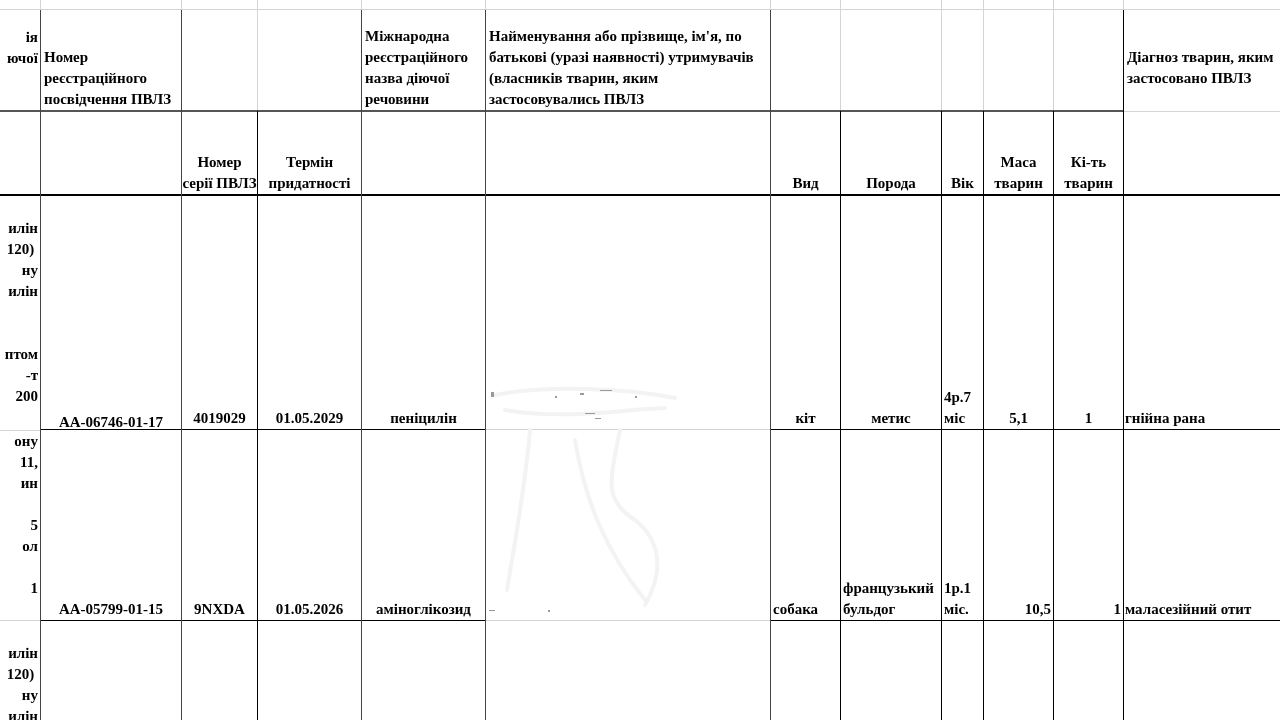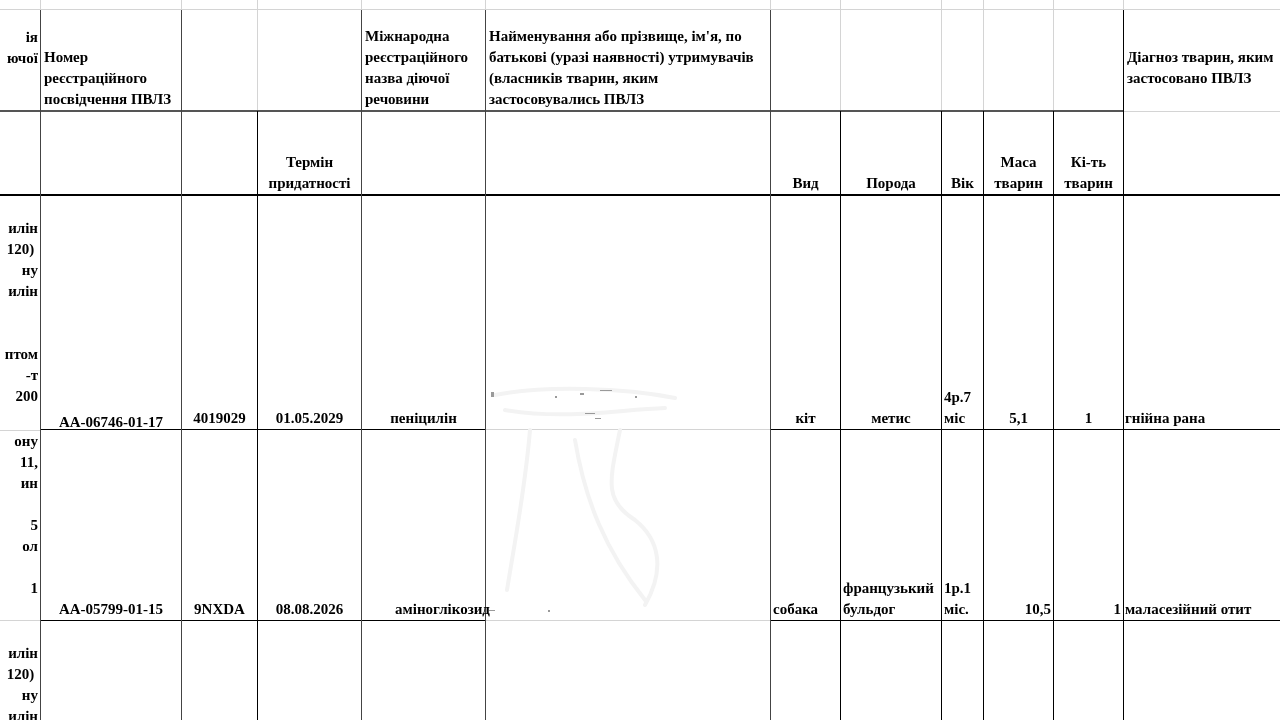--- a/index.html
+++ b/index.html
@@ -83,20 +83,23 @@
       <span>Номер реєстраційного посвідчення ПВЛЗ</span>
     </div>
   <div class="cell left pad bottom" style="left:362px;top:10px;width:123px;height:100px;">
       <span>Міжнародна реєстраційного назва діючої речовини</span>
     </div>
   <div class="cell left pad bottom" style="left:486px;top:10px;width:284px;height:100px;">
       <span>Найменування або прізвище, ім'я, по батькові (уразі наявності) утримувачів (власників тварин, яким застосовувались ПВЛЗ</span>
     </div>
   <div class="cell left pad" style="left:1124px;top:47px;width:156px;height:64px;"><span>Діагноз тварин, яким застосовано ПВЛЗ</span></div>
 
+  <div class="cell center bottom" style="left:182px;top:112px;width:75px;height:82px;">
+      <span>Номер серії ПВЛЗ</span>
+    </div>
   <div class="cell center bottom" style="left:258px;top:112px;width:103px;height:82px;">
       <span>Термін придатності</span>
     </div>
   <div class="cell center bottom" style="left:771px;top:112px;width:69px;height:82px;">
       <span>Вид</span>
     </div>
   <div class="cell center bottom" style="left:841px;top:112px;width:100px;height:82px;">
       <span>Порода</span>
     </div>
   <div class="cell center bottom" style="left:942px;top:112px;width:41px;height:82px;">
@@ -161,23 +164,23 @@
 ол
 
 1</div>
     <div class="cell center bottom" style="left:41px;top:431px;width:140px;height:189px;">
         <span>AA-05799-01-15</span>
       </div>
     <div class="cell center bottom" style="left:182px;top:431px;width:75px;height:189px;">
         <span>9NXDA</span>
       </div>
     <div class="cell center bottom" style="left:258px;top:431px;width:103px;height:189px;">
-        <span>08.08.2026</span>
-      </div>
-    <div class="cell center bottom" style="left:381px;top:431px;width:123px;height:189px;">
+        <span>01.05.2026</span>
+      </div>
+    <div class="cell center bottom" style="left:362px;top:431px;width:123px;height:189px;">
         <span>аміноглікозид</span>
       </div>
     <div class="cell left bottom" style="left:486px;top:431px;width:284px;height:189px;"></div>
     <div class="cell left bottom" style="left:773px;top:431px;width:67px;height:189px;">
         <span>собака</span>
       </div>
     <div class="cell left bottom" style="left:843px;top:431px;width:98px;height:189px;">
         <span>французький бульдог</span>
       </div>
     <div class="cell left bottom" style="left:944px;top:431px;width:39px;height:189px;">

